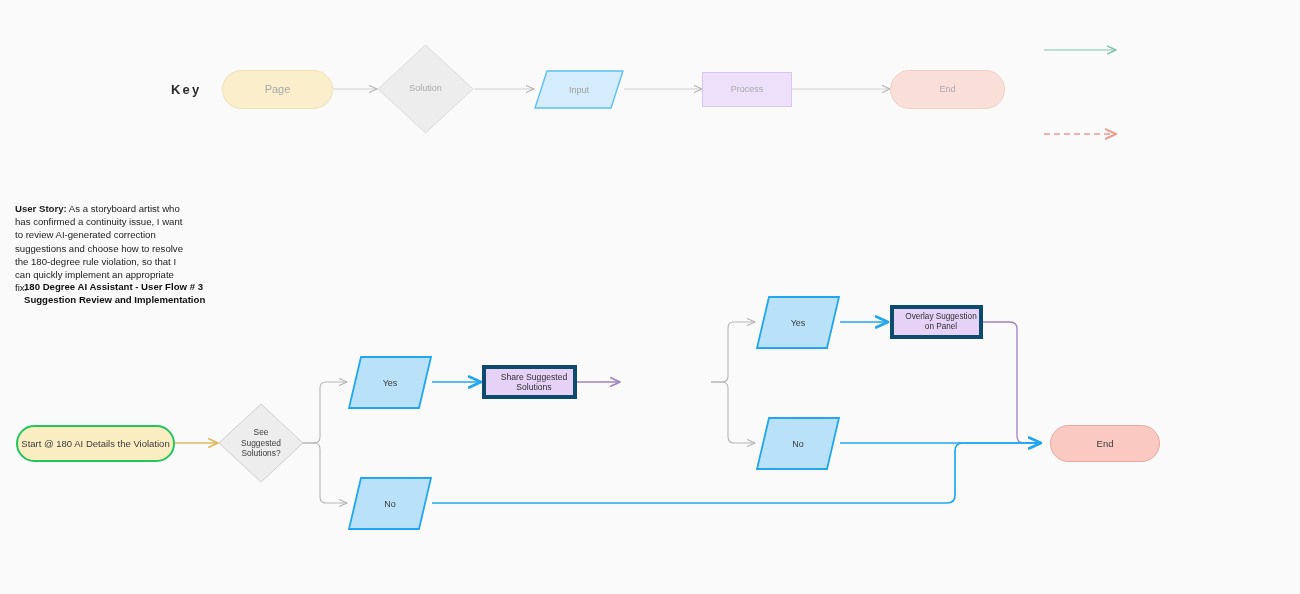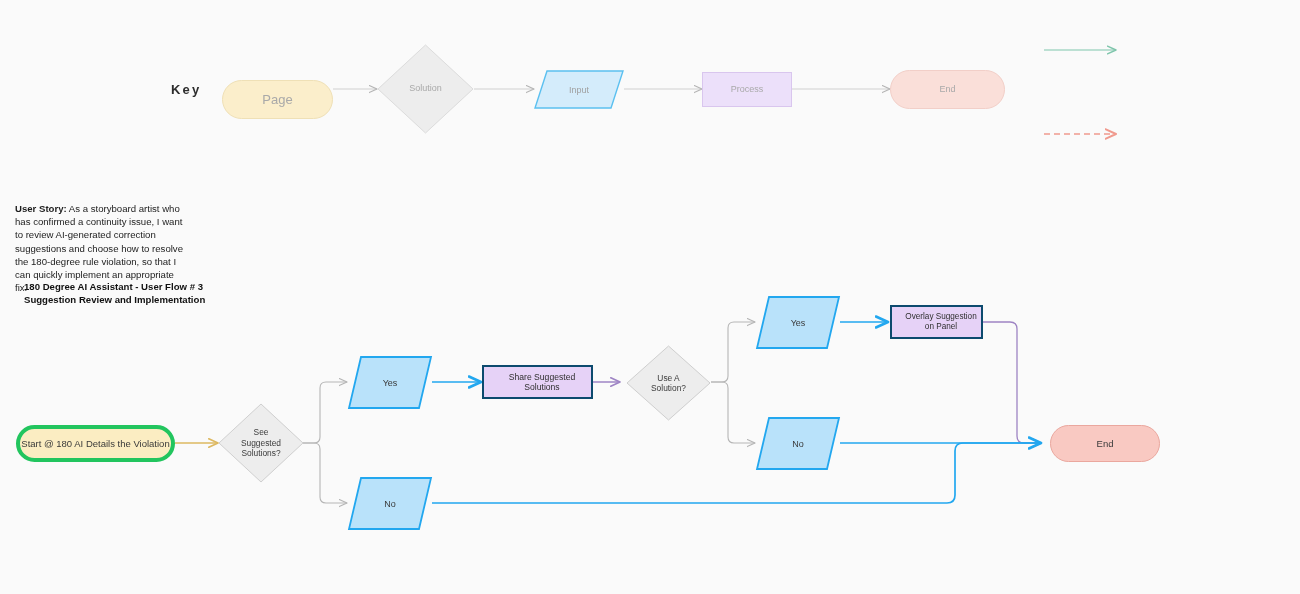--- a/index.html
+++ b/index.html
@@ -40,21 +40,21 @@
   
   .key-title {
     position: absolute;
     font-size: 13px;
     font-weight: 700;
     letter-spacing: 2.2px;
     color: #2d2d2d;
   }
   .shape-page {
     background: #fbedc2;
-    border: 4px solid #22c55e;
+    border: 2px solid #22c55e;
     border-radius: 999px;
   }
   .shape-page-key {
     background: #fbeecb;
     border: 1px solid #efe0b6;
     border-radius: 999px;
     color: #a9a9a9;
   }
   .shape-end {
     background: #f9c9c2;
@@ -62,21 +62,21 @@
     border-radius: 999px;
   }
   .shape-end-key {
     background: #fadfd9;
     border: 1px solid #f2cfc8;
     border-radius: 999px;
     color: #a9a9a9;
   }
   .shape-process {
     background: #e6d2f7;
-    border: 2px solid #0c4a6e;
+    border: 4px solid #0c4a6e;
     padding-left: 9px;
   }
   .shape-process-key {
     background: #ece0fa;
     border: 1px solid #d9c6ee;
     color: #a9a9a9;
     justify-content: center;
   }
   .shape-diamond-wrap {
     position: absolute;
@@ -185,21 +185,21 @@
 
     <path d="M982,322 L1010,322 Q1017,322 1017,329 L1017,436 Q1017,443 1024,443 L1041,443" fill="none" stroke="#9e84c4" stroke-width="1.3" marker-end="url(#ah-purple)"></path>
 
     <line x1="840" y1="443" x2="1041" y2="443" stroke="#22a7ef" stroke-width="1.7" marker-end="url(#ah-blue)"></line>
 
     <path d="M432,503 L947,503 Q955,503 955,495 L955,451 Q955,443 963,443 L1041,443" fill="none" stroke="#22a7ef" stroke-width="1.7"></path>
   </svg>
 
   <div class="key-title" style="left:171px; top:82px;">Key</div>
 
-  <div class="node shape-page-key" style="left:222px; top:80px; width:111px; height:39px; font-size:13px;">
+  <div class="node shape-page-key" style="left:222px; top:70px; width:111px; height:39px; font-size:11px;">
     <span class="node-label">Page</span>
   </div>
 
   <div class="shape-diamond-wrap" style="left:377px; top:44px; width:97px; height:90px;">
     <svg class="dia" viewBox="0 0 97 90" preserveAspectRatio="none">
       <polygon points="48.5,1 96,45 48.5,89 1,45" fill="#ededed" stroke="#dcdcdc" stroke-width="1"></polygon>
     </svg>
     <div class="dia-txt" style="font-size:9px; color:#a9a9a9;">Solution</div>
   </div>
 
@@ -247,32 +247,25 @@
     <div class="par-txt" style="font-size:9px; color:#3a3a3a;">Yes</div>
   </div>
 
   <div class="shape-input-wrap" style="left:347px; top:476px; width:86px; height:55px;">
     <svg class="par" viewBox="0 0 86 55" preserveAspectRatio="none">
       <polygon points="14,2 84,2 72,53 2,53" fill="#b9e2fa" stroke="#22a7ef" stroke-width="1.8"></polygon>
     </svg>
     <div class="par-txt" style="font-size:9px; color:#3a3a3a;">No</div>
   </div>
 
-  <div class="node shape-process" style="left:482px; top:365px; width:111px; height:34px; font-size:8.6px; color:#2f2f2f;">
+  <div class="node shape-process" style="left:482px; top:365px; width:95px; height:34px; font-size:8.6px; color:#2f2f2f;">
     <span class="node-label">Share Suggested
 Solutions</span>
   </div>
 
-  <div class="shape-diamond-wrap" style="left:626px; top:345px; width:85px; height:76px;">
-    <svg class="dia" viewBox="0 0 85 76" preserveAspectRatio="none">
-      <polygon points="42.5,1 84,38 42.5,75 1,38" fill="#ededed" stroke="#cfcfcf" stroke-width="1"></polygon>
-    </svg>
-    <div class="dia-txt" style="font-size:8.4px; color:#3a3a3a;">Use A
-Solution?</div>
-  </div>
 
   <div class="shape-input-wrap" style="left:755px; top:295px; width:86px; height:55px;">
     <svg class="par" viewBox="0 0 86 55" preserveAspectRatio="none">
       <polygon points="14,2 84,2 72,53 2,53" fill="#b9e2fa" stroke="#22a7ef" stroke-width="1.8"></polygon>
     </svg>
     <div class="par-txt" style="font-size:9px; color:#3a3a3a;">Yes</div>
   </div>
 
   <div class="shape-input-wrap" style="left:755px; top:416px; width:86px; height:55px;">
     <svg class="par" viewBox="0 0 86 55" preserveAspectRatio="none">

